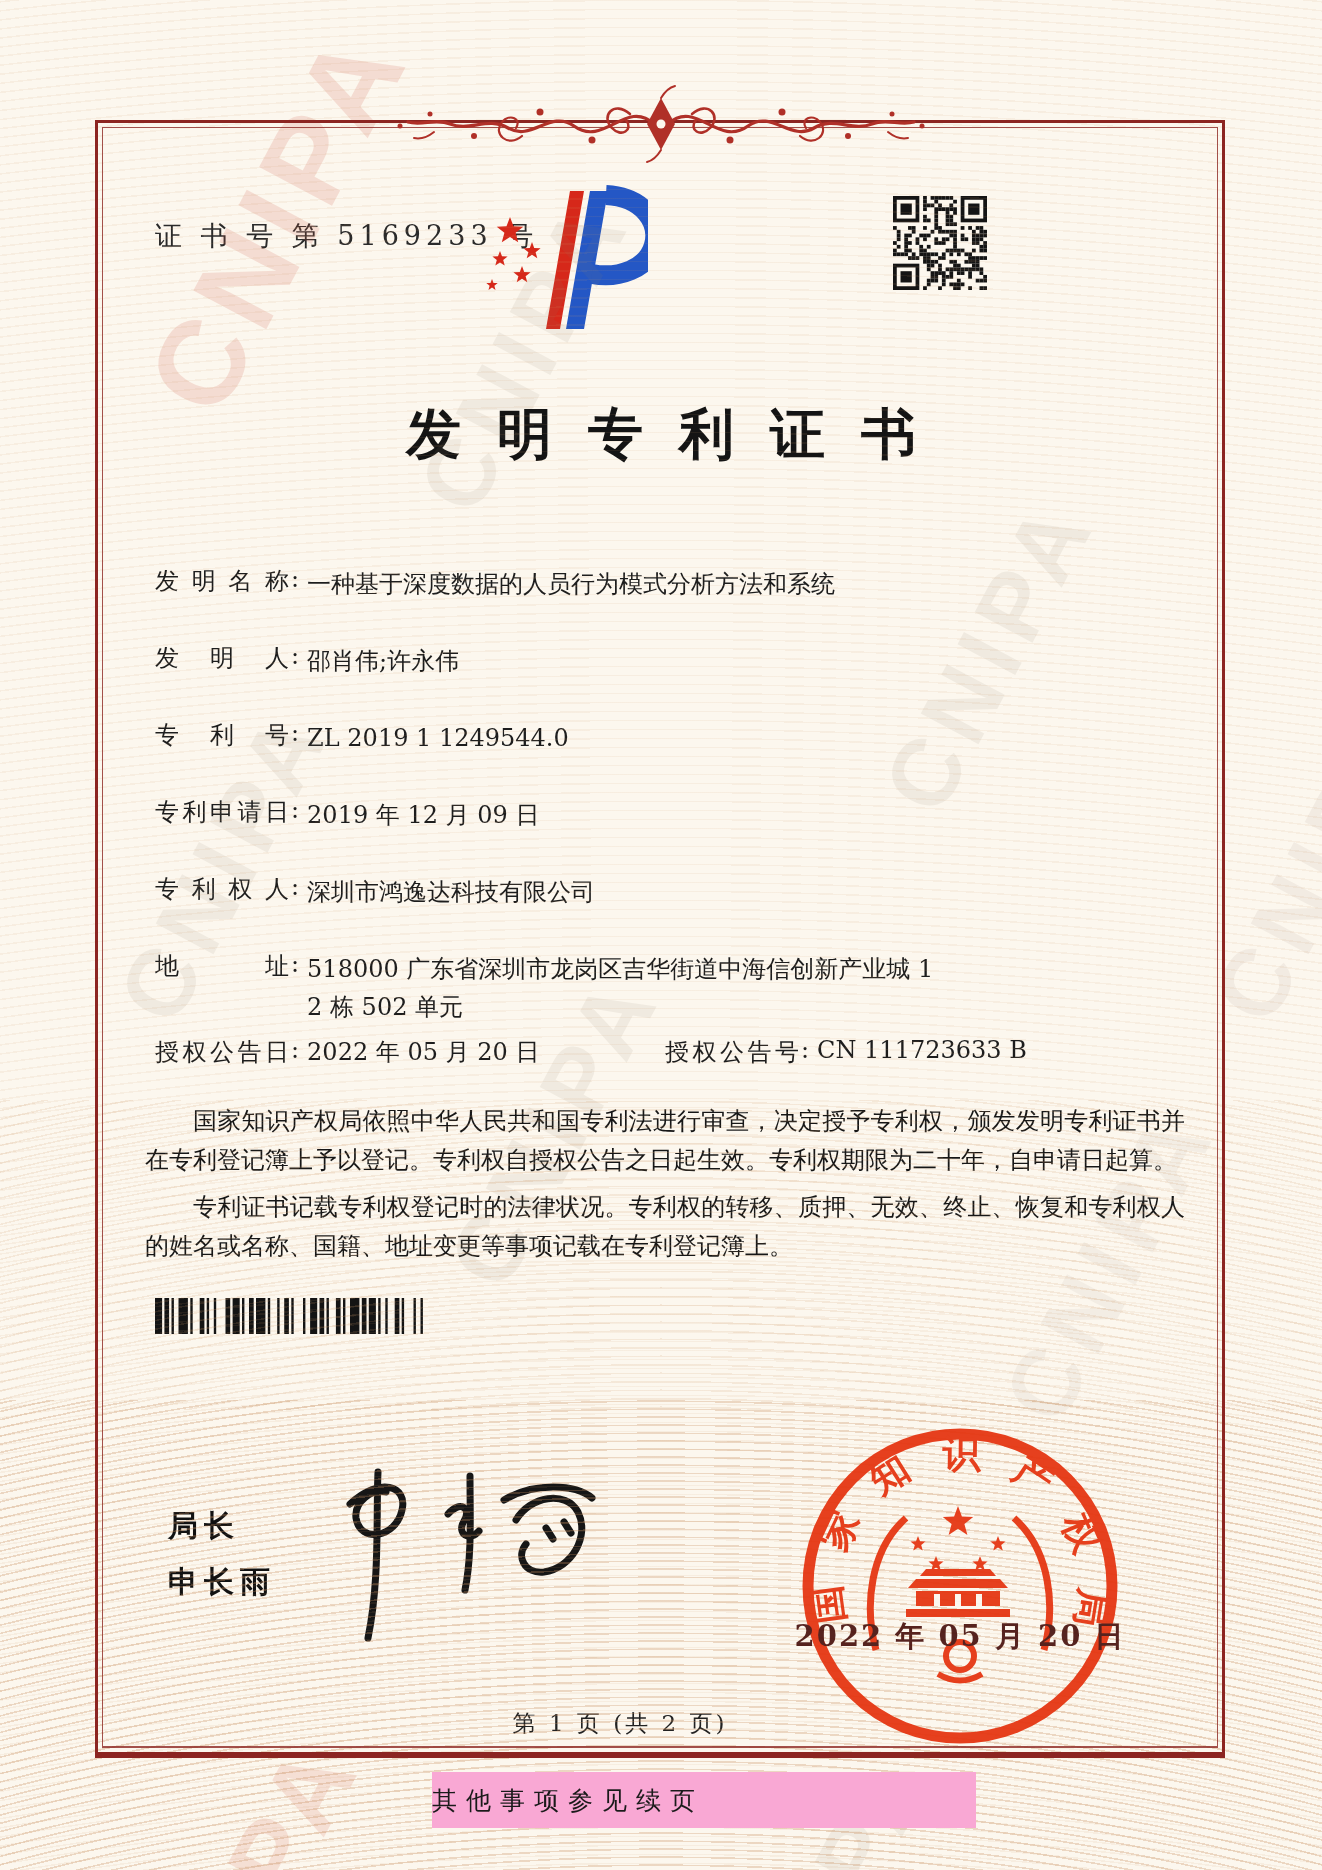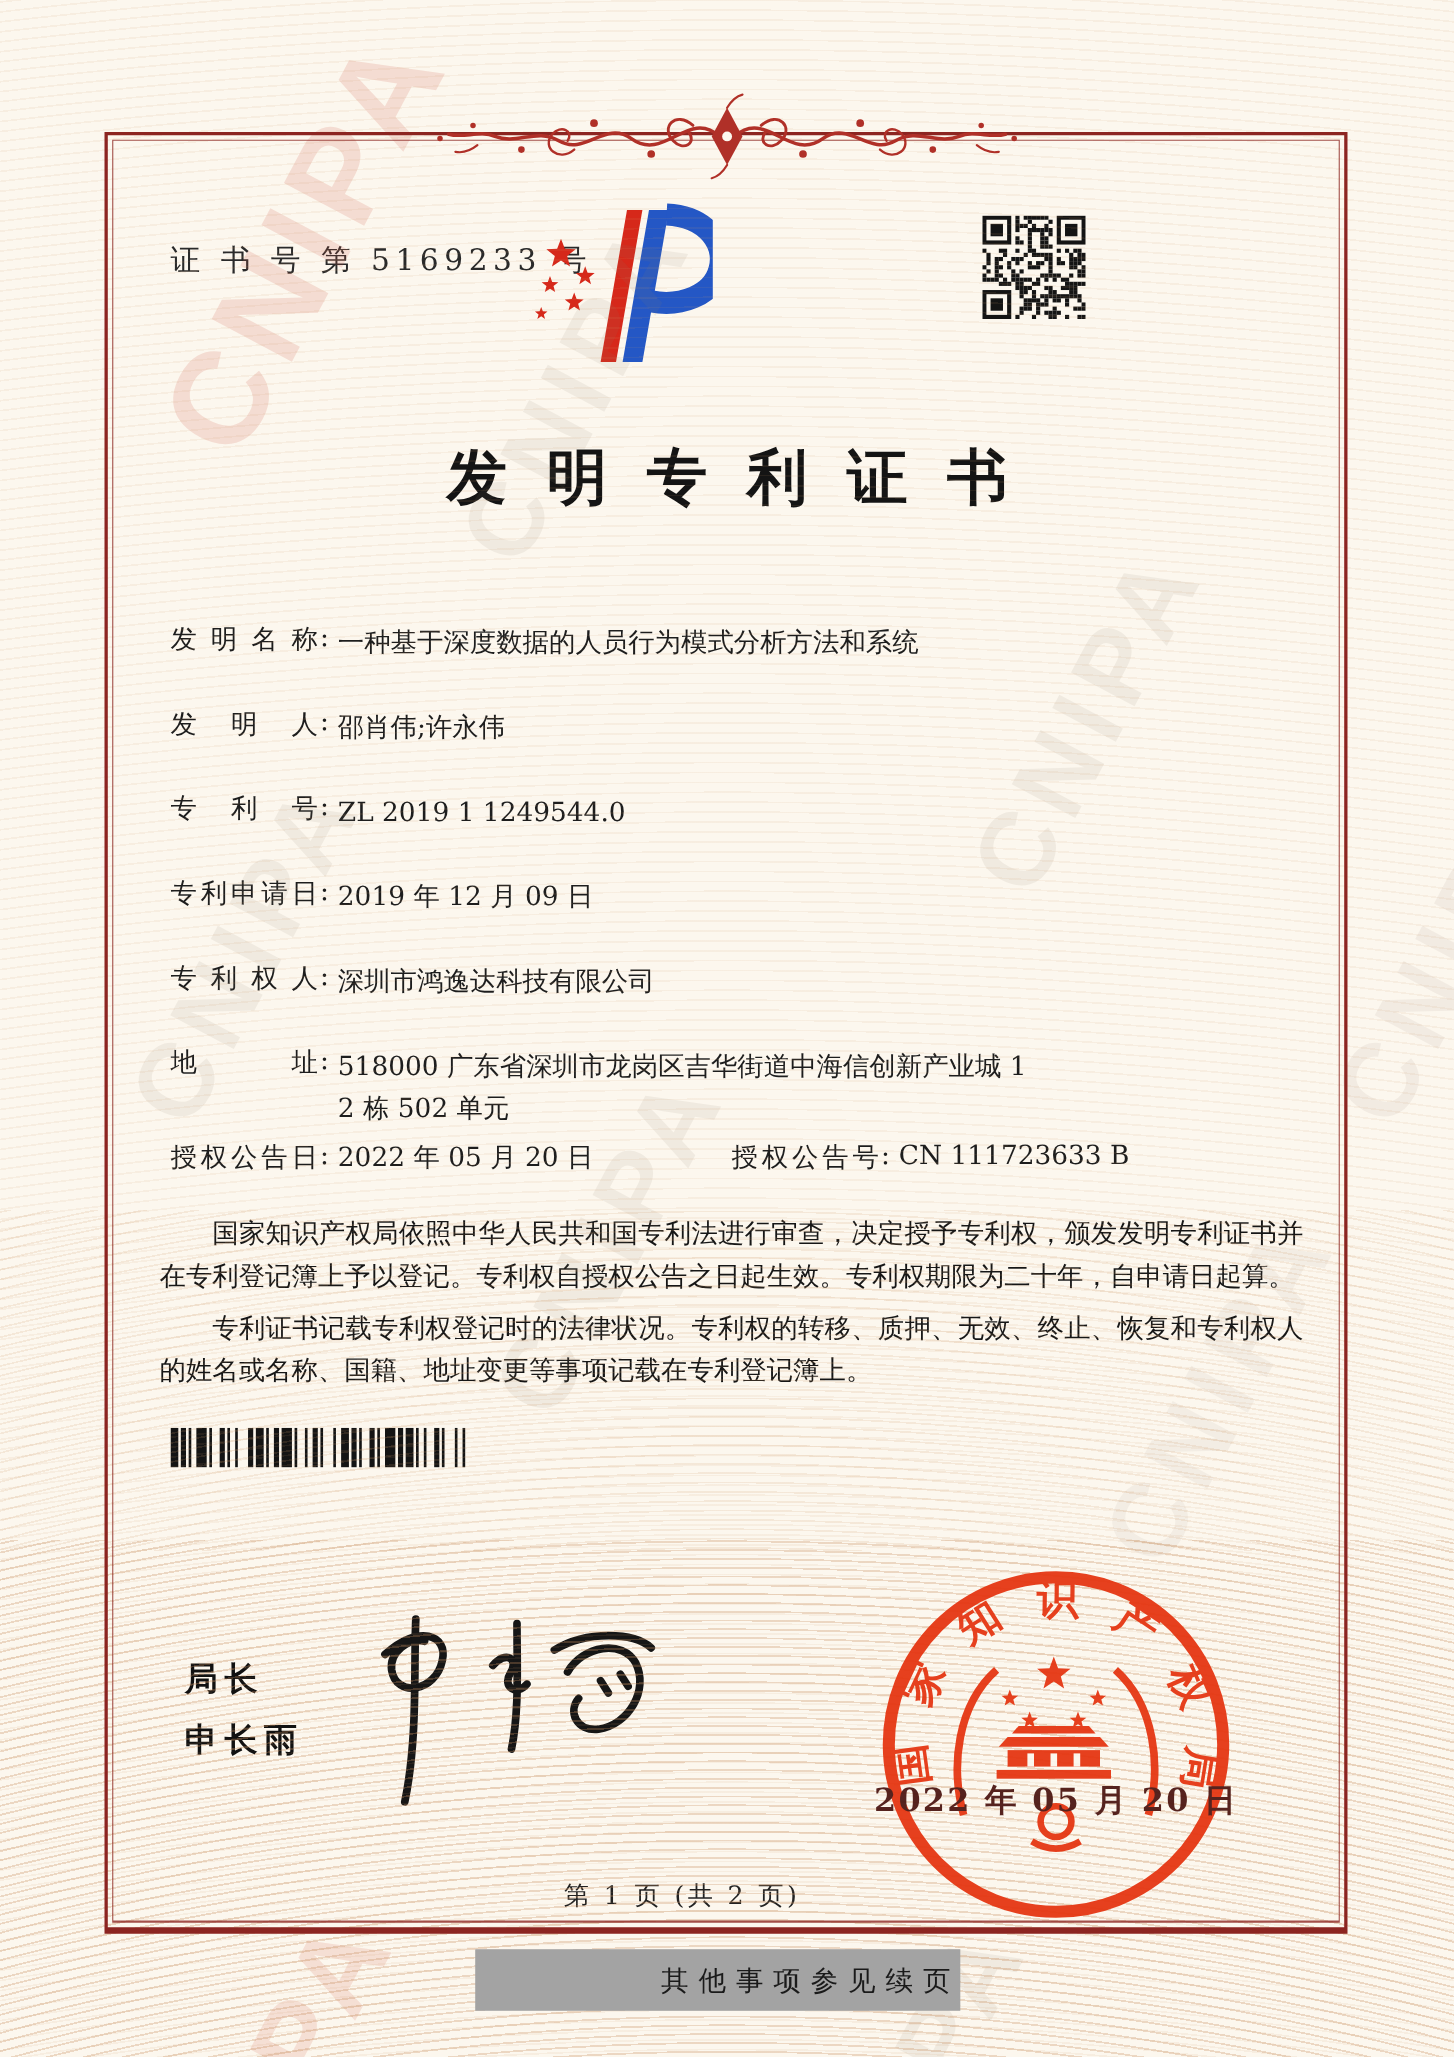--- a/index.html
+++ b/index.html
@@ -55,22 +55,22 @@
   .director-title{position:absolute;left:168px;top:1506px;font-size:30px;font-weight:700;letter-spacing:6px;color:#111;}
   .director-name{position:absolute;left:168px;top:1562px;font-size:30px;font-weight:700;letter-spacing:6px;color:#111;}
   .signature{position:absolute;left:318px;top:1458px;width:290px;height:205px;}
 
   
   .seal{position:absolute;left:788px;top:1418px;width:344px;height:344px;opacity:.93;z-index:5;}
 
   
   .page-indicator{position:absolute;left:420px;top:1708px;width:400px;text-align:center;
     font-size:23px;letter-spacing:3px;color:#222;}
-  .note-box{position:absolute;left:432px;top:1772px;width:441px;height:56px;background:#a3a3a3;
-    display:flex;align-items:center;justify-content:flex-end;z-index:6;}
+  .note-box{position:absolute;left:432px;top:1772px;width:544px;height:56px;background:#f9a8d4;
+    display:flex;align-items:center;justify-content:flex-start;z-index:6;}
   .note-box span{font-size:25px;letter-spacing:9px;color:#1a1a1a;}
 </style>
 </head>
 <body>
 
 <div class="page">
 
   <div id="wm-layer">
       <div class="wm" style="left: 70px; top: 150px; font-size: 120px; color: rgba(205, 90, 70, 0.17);">CNIPA</div>
       <div class="wm" style="left: 1250px; top: 60px; font-size: 110px; color: rgba(205, 90, 70, 0.15);">CNIPA</div>

